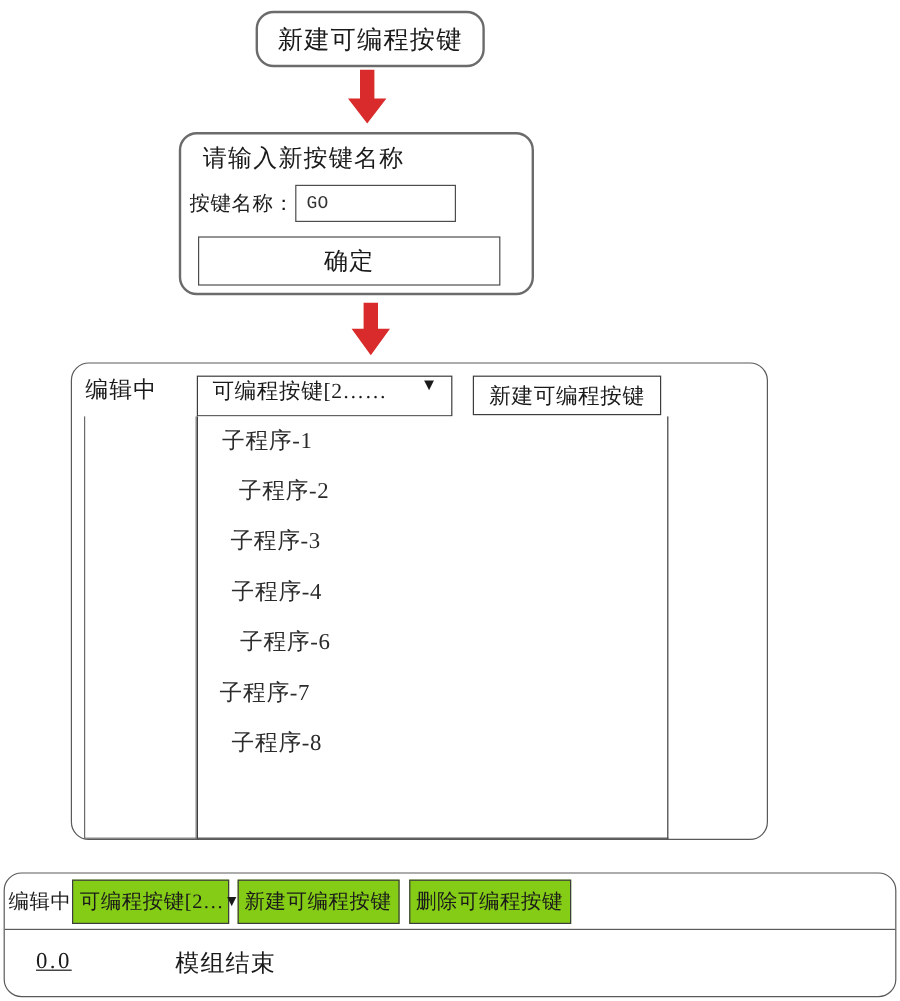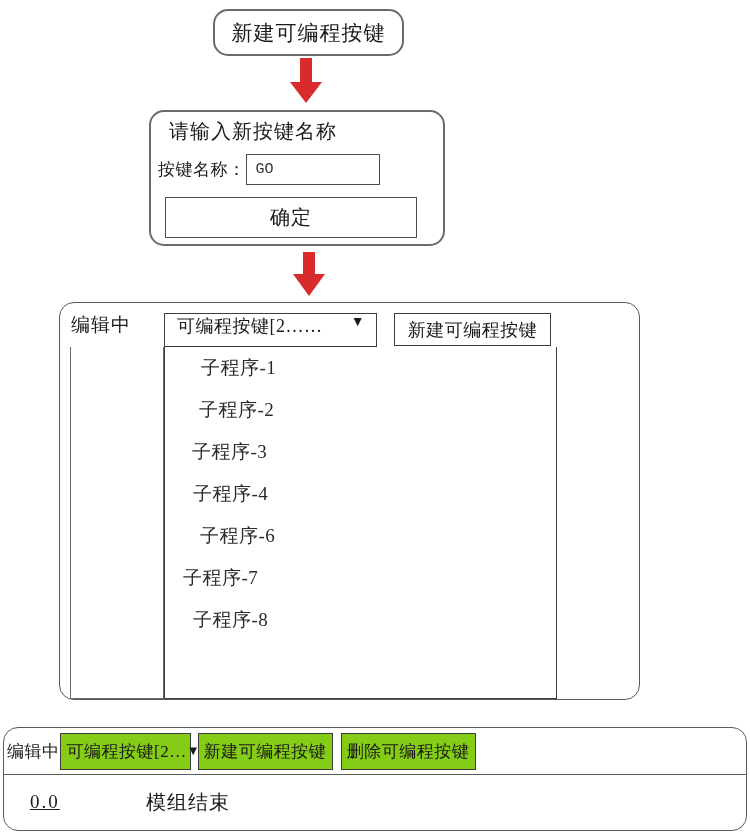--- a/index.html
+++ b/index.html
@@ -295,21 +295,21 @@
     <span class="caret">▼</span>
   </div>
 
   <div id="editor-newbtn">
     <span>新建可编程按键</span>
   </div>
 
   <div id="editor-left-col"></div>
 
   <div id="dropdown-list">
-    <div class="dd-item" style="padding-left:36px;">子程序-1</div>
+    <div class="dd-item" style="padding-left:20px;">子程序-1</div>
     <div class="dd-item" style="padding-left:34px;">子程序-2</div>
     <div class="dd-item" style="padding-left:27px;">子程序-3</div>
     <div class="dd-item" style="padding-left:28px;">子程序-4</div>
     <div class="dd-item" style="padding-left:35px;">子程序-6</div>
     <div class="dd-item" style="padding-left:18px;">子程序-7</div>
     <div class="dd-item" style="padding-left:28px;">子程序-8</div>
   </div>
 </div>
 
 <div class="abs" id="bottom-window">

